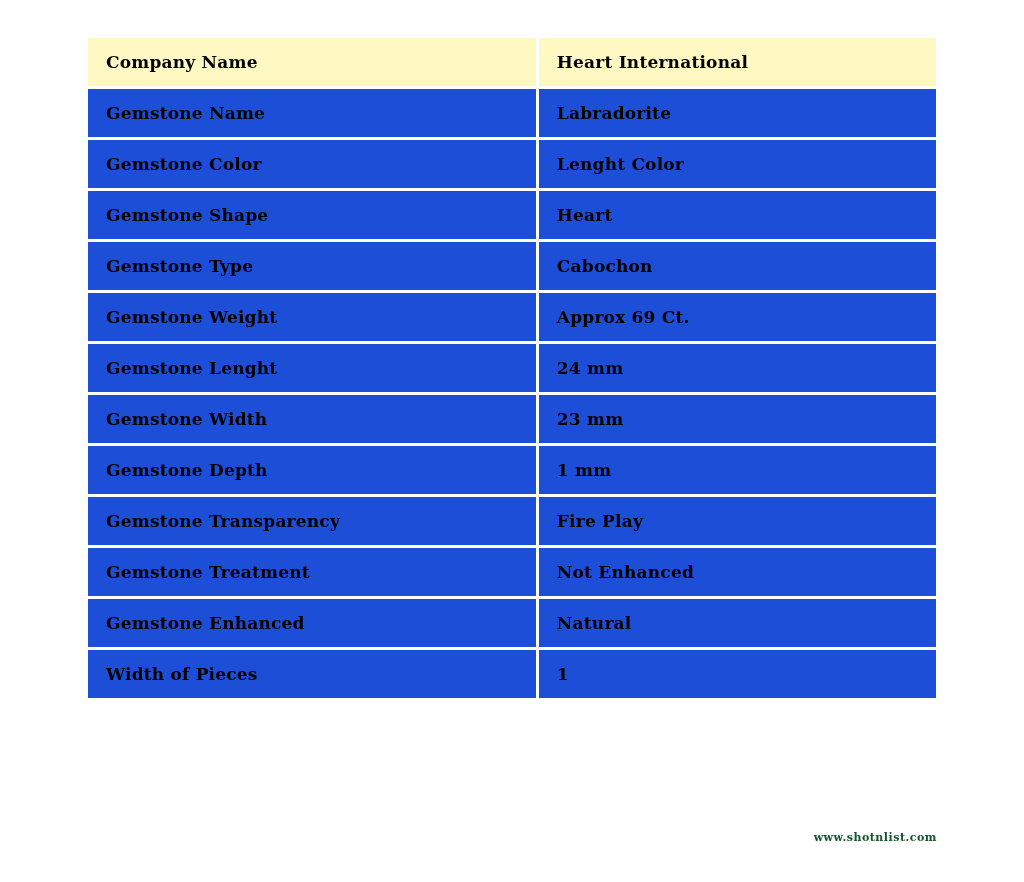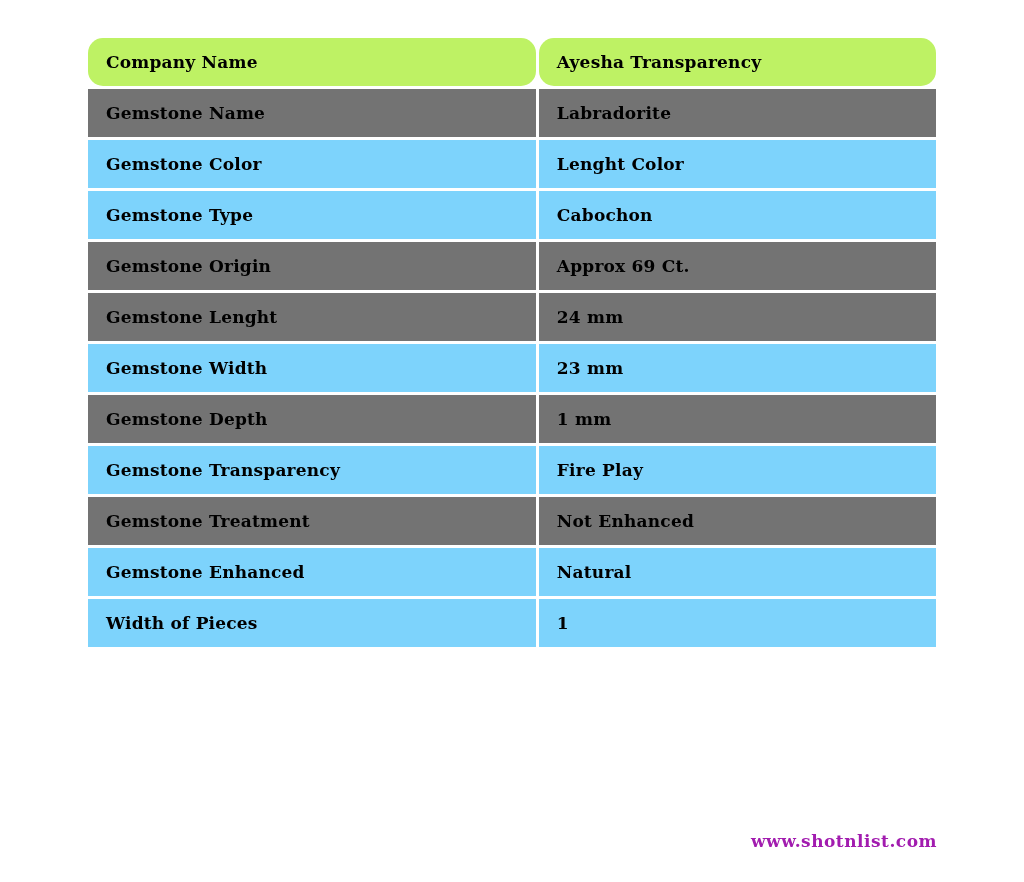--- a/index.html
+++ b/index.html
@@ -34,69 +34,72 @@
     text-align: left;
     vertical-align: middle;
     font-size: 17px;
     font-weight: bold;
     color: #000000;
     letter-spacing: 0.2px;
     white-space: nowrap;
     overflow: hidden;
   }
   thead th {
-    background: #bef264;
-    border-radius: 15px;
+    background: #fef9c3;
   }
   tbody td {
-    background: #7dd3fc;
+    background: #1d4ed8;
   }
   tbody tr.alt td {
-    background: #737373;
+    background: #1d4ed8;
   }
   .watermark {
     position: absolute;
     top: 831px;
     right: 87px;
-    font-size: 17px;
+    font-size: 11px;
     font-weight: bold;
-    color: #a21caf;
+    color: #14532d;
     letter-spacing: 0.5px;
   }
 </style>
 </head>
 <body>
 
 <div class="table-wrap">
   <table>
     <colgroup>
       <col class="c1">
       <col class="c2">
     </colgroup>
     <thead>
       <tr>
         <th>Company Name</th>
-        <th>Ayesha Transparency</th>
+        <th>Heart International</th>
       </tr>
     </thead>
     <tbody id="rows-body">
         <tr class="alt">
     <td>Gemstone Name</td>
     <td>Labradorite</td>
   </tr>
         <tr>
     <td>Gemstone Color</td>
     <td>Lenght Color</td>
   </tr>
+        <tr class="alt">
+    <td>Gemstone Shape</td>
+    <td>Heart</td>
+  </tr>
         <tr>
     <td>Gemstone Type</td>
     <td>Cabochon</td>
   </tr>
         <tr class="alt">
-    <td>Gemstone Origin</td>
+    <td>Gemstone Weight</td>
     <td>Approx 69 Ct.</td>
   </tr>
         <tr class="alt">
     <td>Gemstone Lenght</td>
     <td>24 mm</td>
   </tr>
         <tr>
     <td>Gemstone Width</td>
     <td>23 mm</td>
   </tr>

